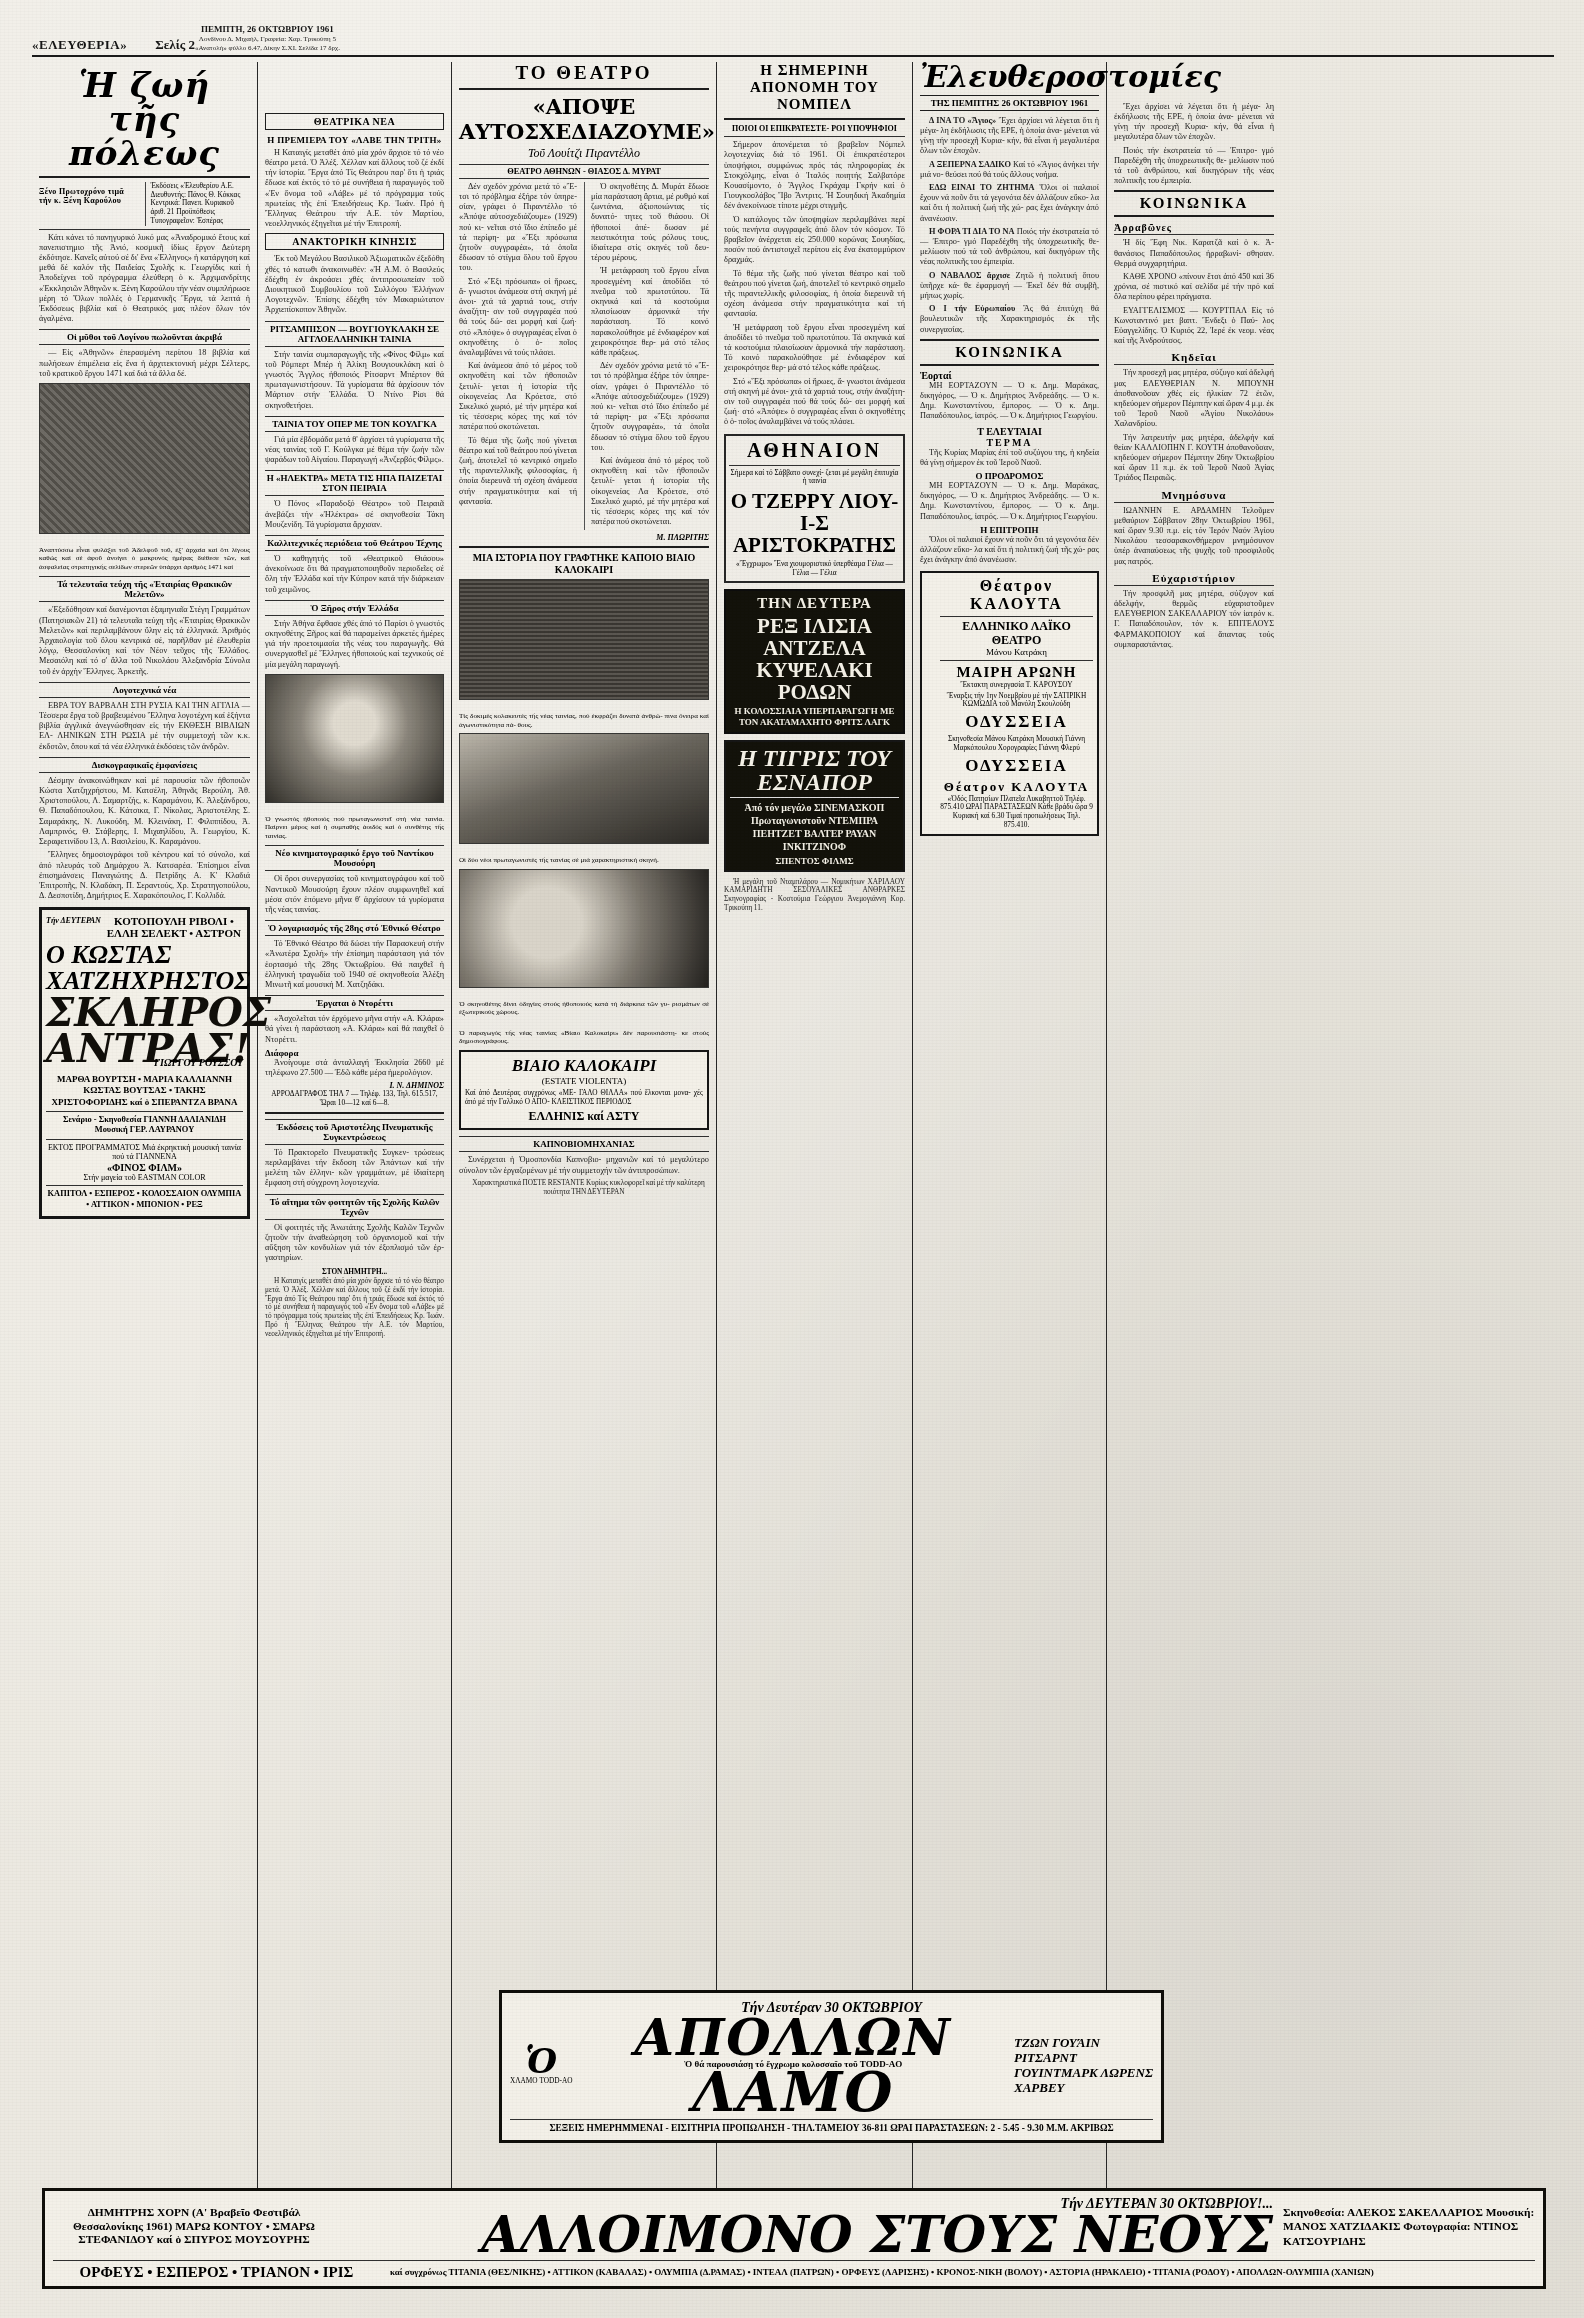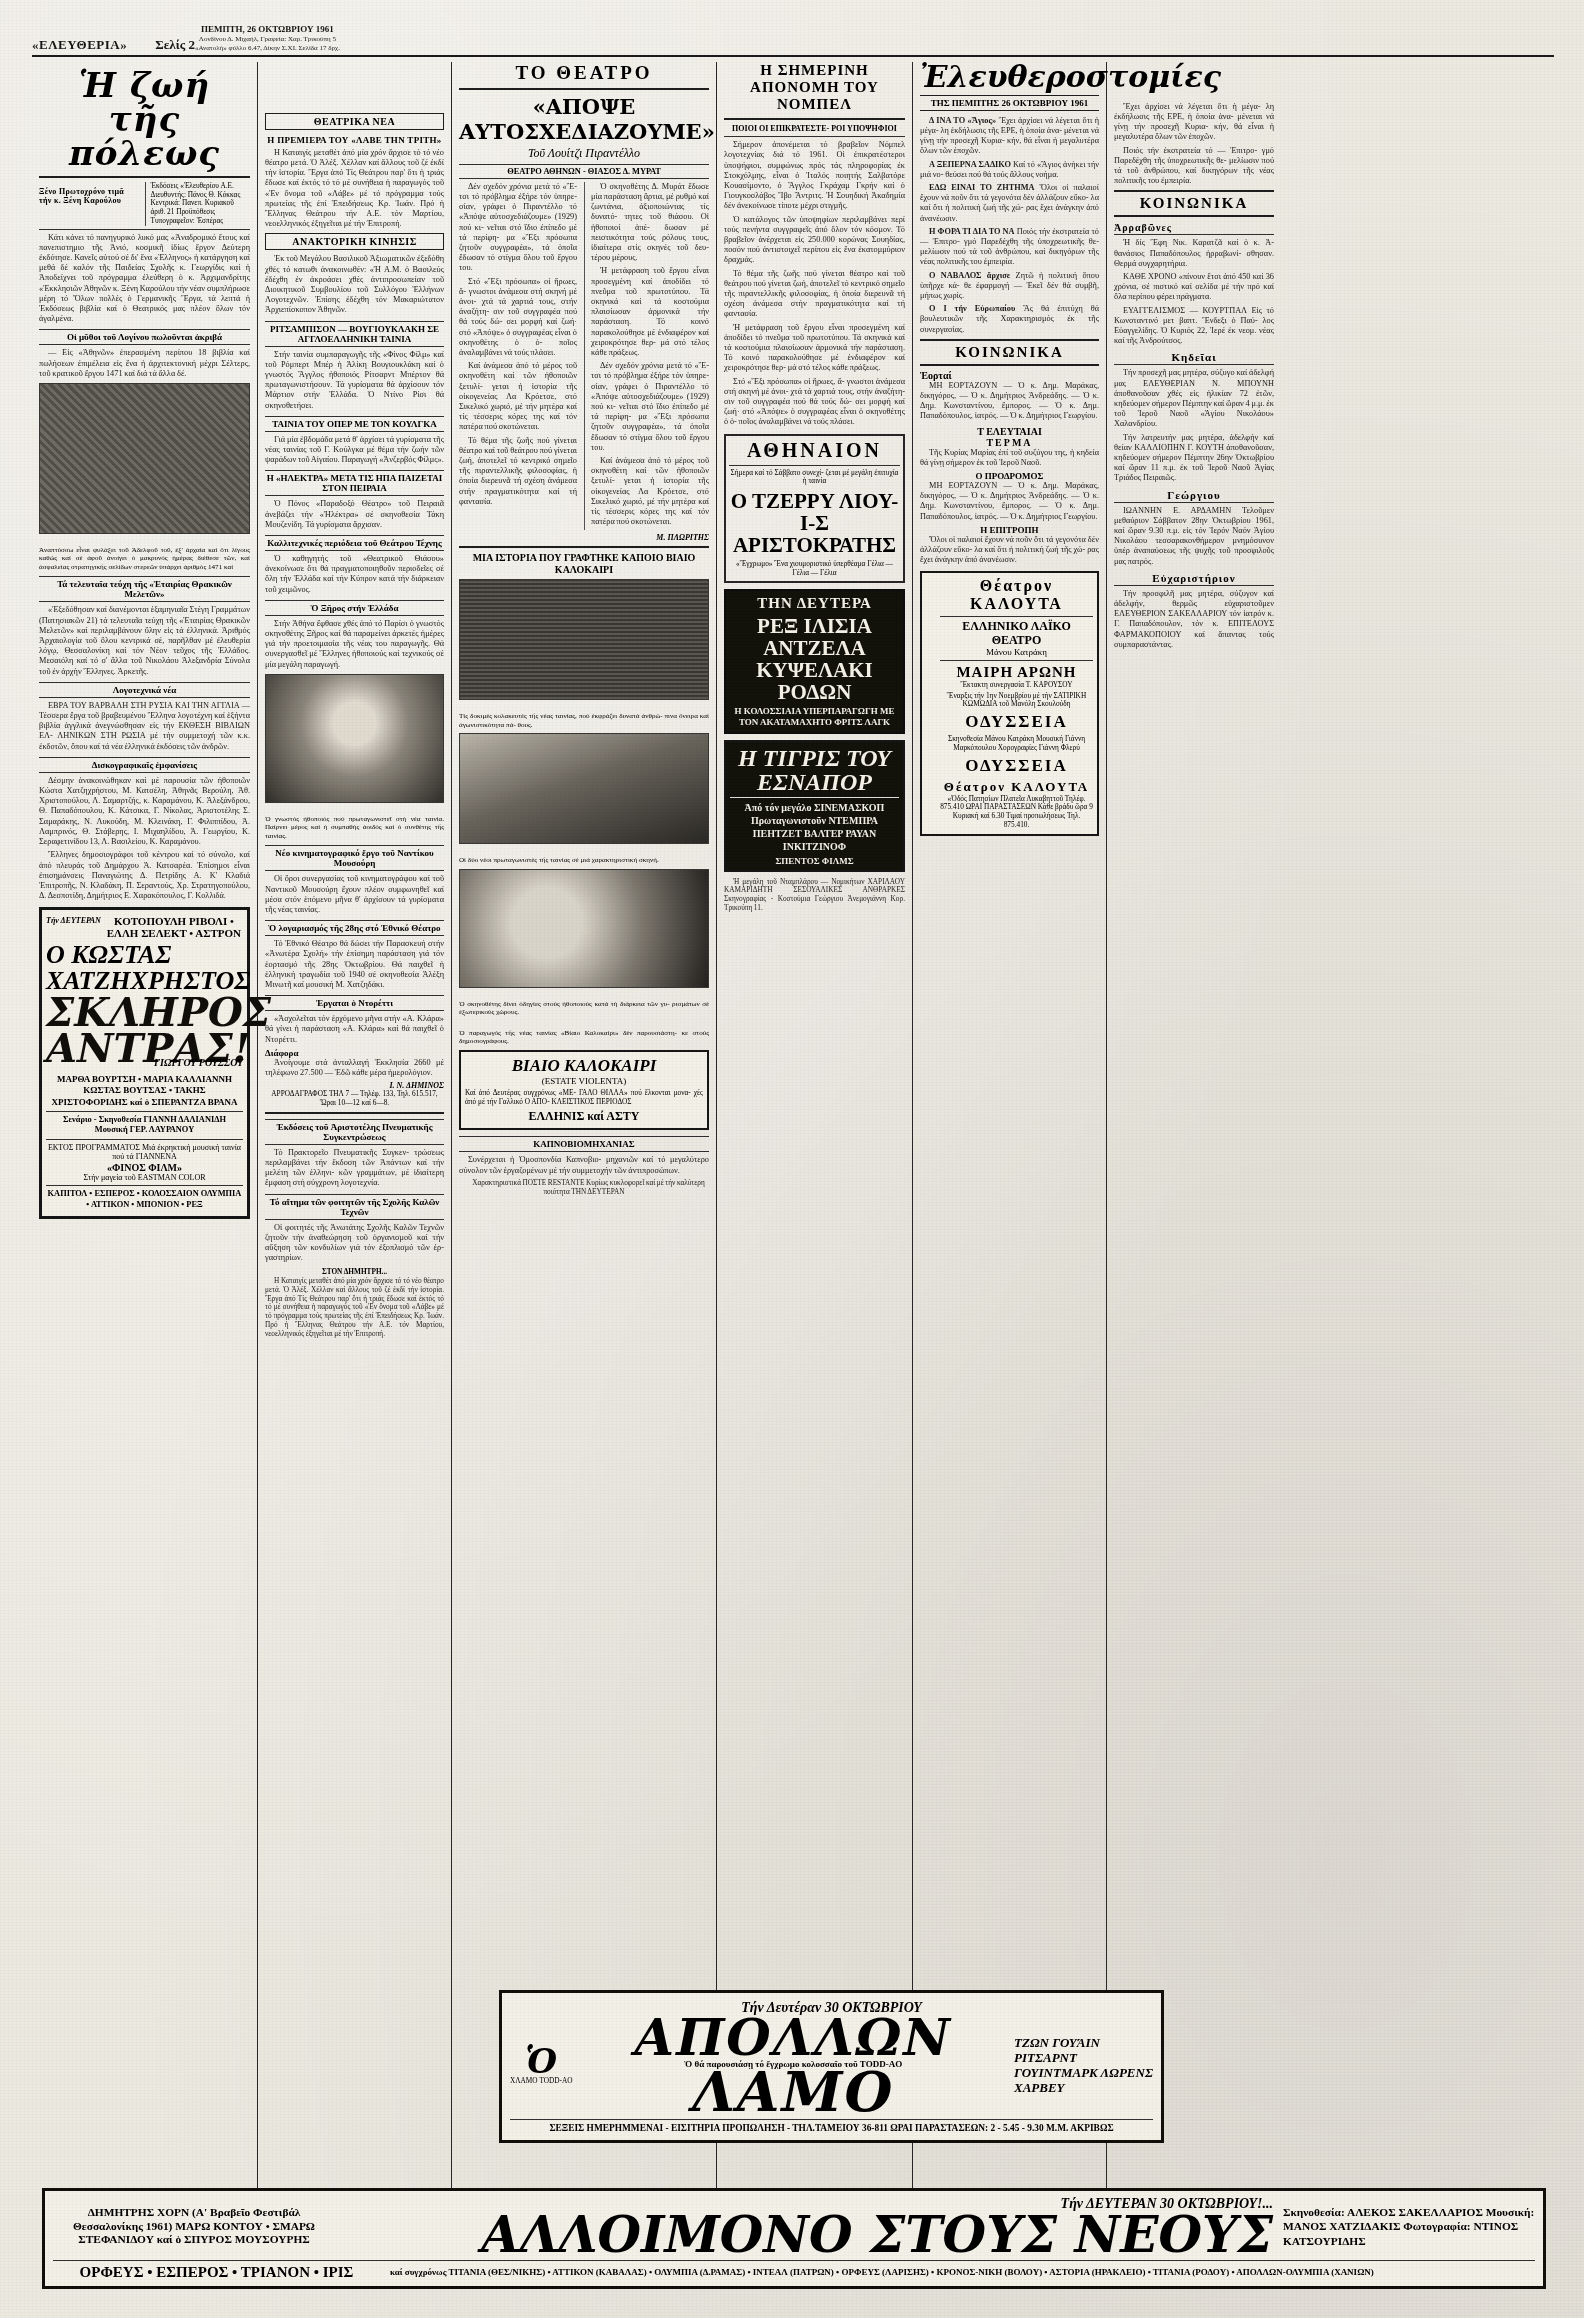--- a/index.html
+++ b/index.html
@@ -431,21 +431,21 @@
           </div>
 
       <div class="secthd">Κηδεῖαι</div>
       <div class="t">
             <p>Τήν προσεχῆ μας μητέρα, σύζυγο καί ἀδελφή μας ΕΛΕΥΘΕΡΙΑΝ Ν. ΜΠΟΥΝΗ ἀποθανοῦσαν χθές εἰς ἡλικίαν 72 ἐτῶν, κηδεύομεν σήμερον Πέμπτην καί ὥραν 4 μ.μ. ἐκ τοῦ Ἱεροῦ Ναοῦ «Ἁγίου Νικολάου» Χαλανδρίου.</p>
           </div>
       <div class="t">
             <p>Τήν λατρευτήν μας μητέρα, ἀδελφήν καί θείαν ΚΑΛΛΙΟΠΗΝ Γ. ΚΟΥΤΗ ἀποθανοῦσαν, κηδεύομεν σήμερον Πέμπτην 26ην Ὀκτωβρίου καί ὥραν 11 π.μ. ἐκ τοῦ Ἱεροῦ Ναοῦ Ἁγίας Τριάδος Πειραιῶς.</p>
           </div>
 
-      <div class="secthd">Γεώργιου</div>
+      <div class="secthd">Μνημόσυνα</div>
       <div class="t">
             <p>ΙΩΑΝΝΗΝ Ε. ΑΡΔΑΜΗΝ Τελοῦμεν μεθαύριον Σάββατον 28ην Ὀκτωβρίου 1961, καί ὥραν 9.30 π.μ. εἰς τόν Ἱερόν Ναόν Ἁγίου Νικολάου τεσσαρακονθήμερον μνημόσυνον ὑπέρ ἀναπαύσεως τῆς ψυχῆς τοῦ προσφιλοῦς μας πατρός.</p>
           </div>
 
       <div class="secthd">Εὐχαριστήριον</div>
       <div class="t">
             <p>Τήν προσφιλῆ μας μητέρα, σύζυγον καί ἀδελφήν, θερμῶς εὐχαριστοῦμεν ΕΛΕΥΘΕΡΙΟΝ ΣΑΚΕΛΛΑΡΙΟΥ τόν ἰατρόν κ. Γ. Παπαδόπουλον, τόν κ. ΕΠΙΤΕΛΟΥΣ ΦΑΡΜΑΚΟΠΟΙΟΥ καί ἅπαντας τούς συμπαραστάντας.</p>
           </div>
     </div>
 

